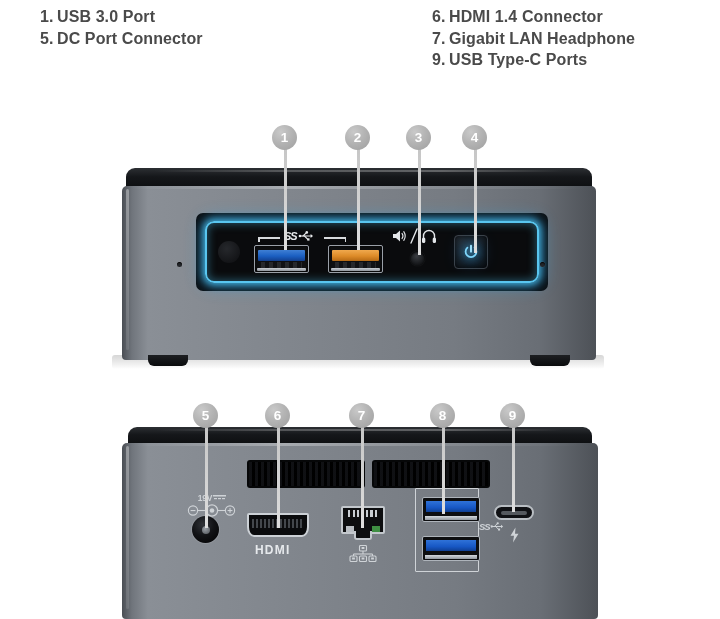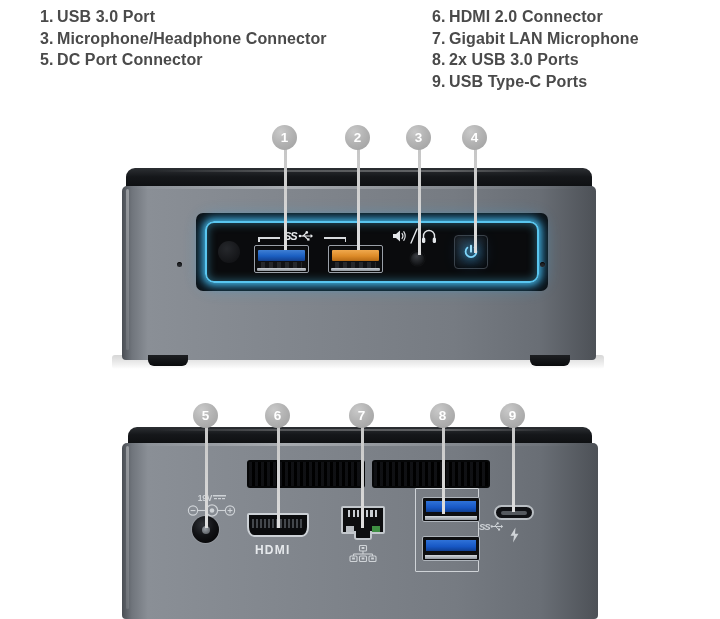--- a/index.html
+++ b/index.html
@@ -311,36 +311,30 @@
 <body>
 
 <div id="page">
 
   <div class="legend">
     <div class="legend-col left">
       <div class="legend-item">
         <span class="legend-num">1.</span><span>USB 3.0 Port</span>
       </div>
       <div class="legend-item">
-        <span class="legend-num">3.</span><span>Microphone/Headphone Connector</span>
-      </div>
-      <div class="legend-item">
         <span class="legend-num">5.</span><span>DC Port Connector</span>
       </div>
     </div>
 
     <div class="legend-col right">
       <div class="legend-item">
-        <span class="legend-num">6.</span><span>HDMI 2.0 Connector</span>
+        <span class="legend-num">6.</span><span>HDMI 1.4 Connector</span>
       </div>
       <div class="legend-item">
-        <span class="legend-num">7.</span><span>Gigabit LAN Microphone</span>
-      </div>
-      <div class="legend-item">
-        <span class="legend-num">8.</span><span>2x USB 3.0 Ports</span>
+        <span class="legend-num">7.</span><span>Gigabit LAN Headphone</span>
       </div>
       <div class="legend-item">
         <span class="legend-num">9.</span><span>USB Type-C Ports</span>
       </div>
     </div>
   </div>
 
   <div class="leader" style="left:284px; top:140px; height:110px;"></div>
   <div class="leader" style="left:357px; top:140px; height:110px;"></div>
   <div class="leader" style="left:418px; top:140px; height:115px;"></div>

